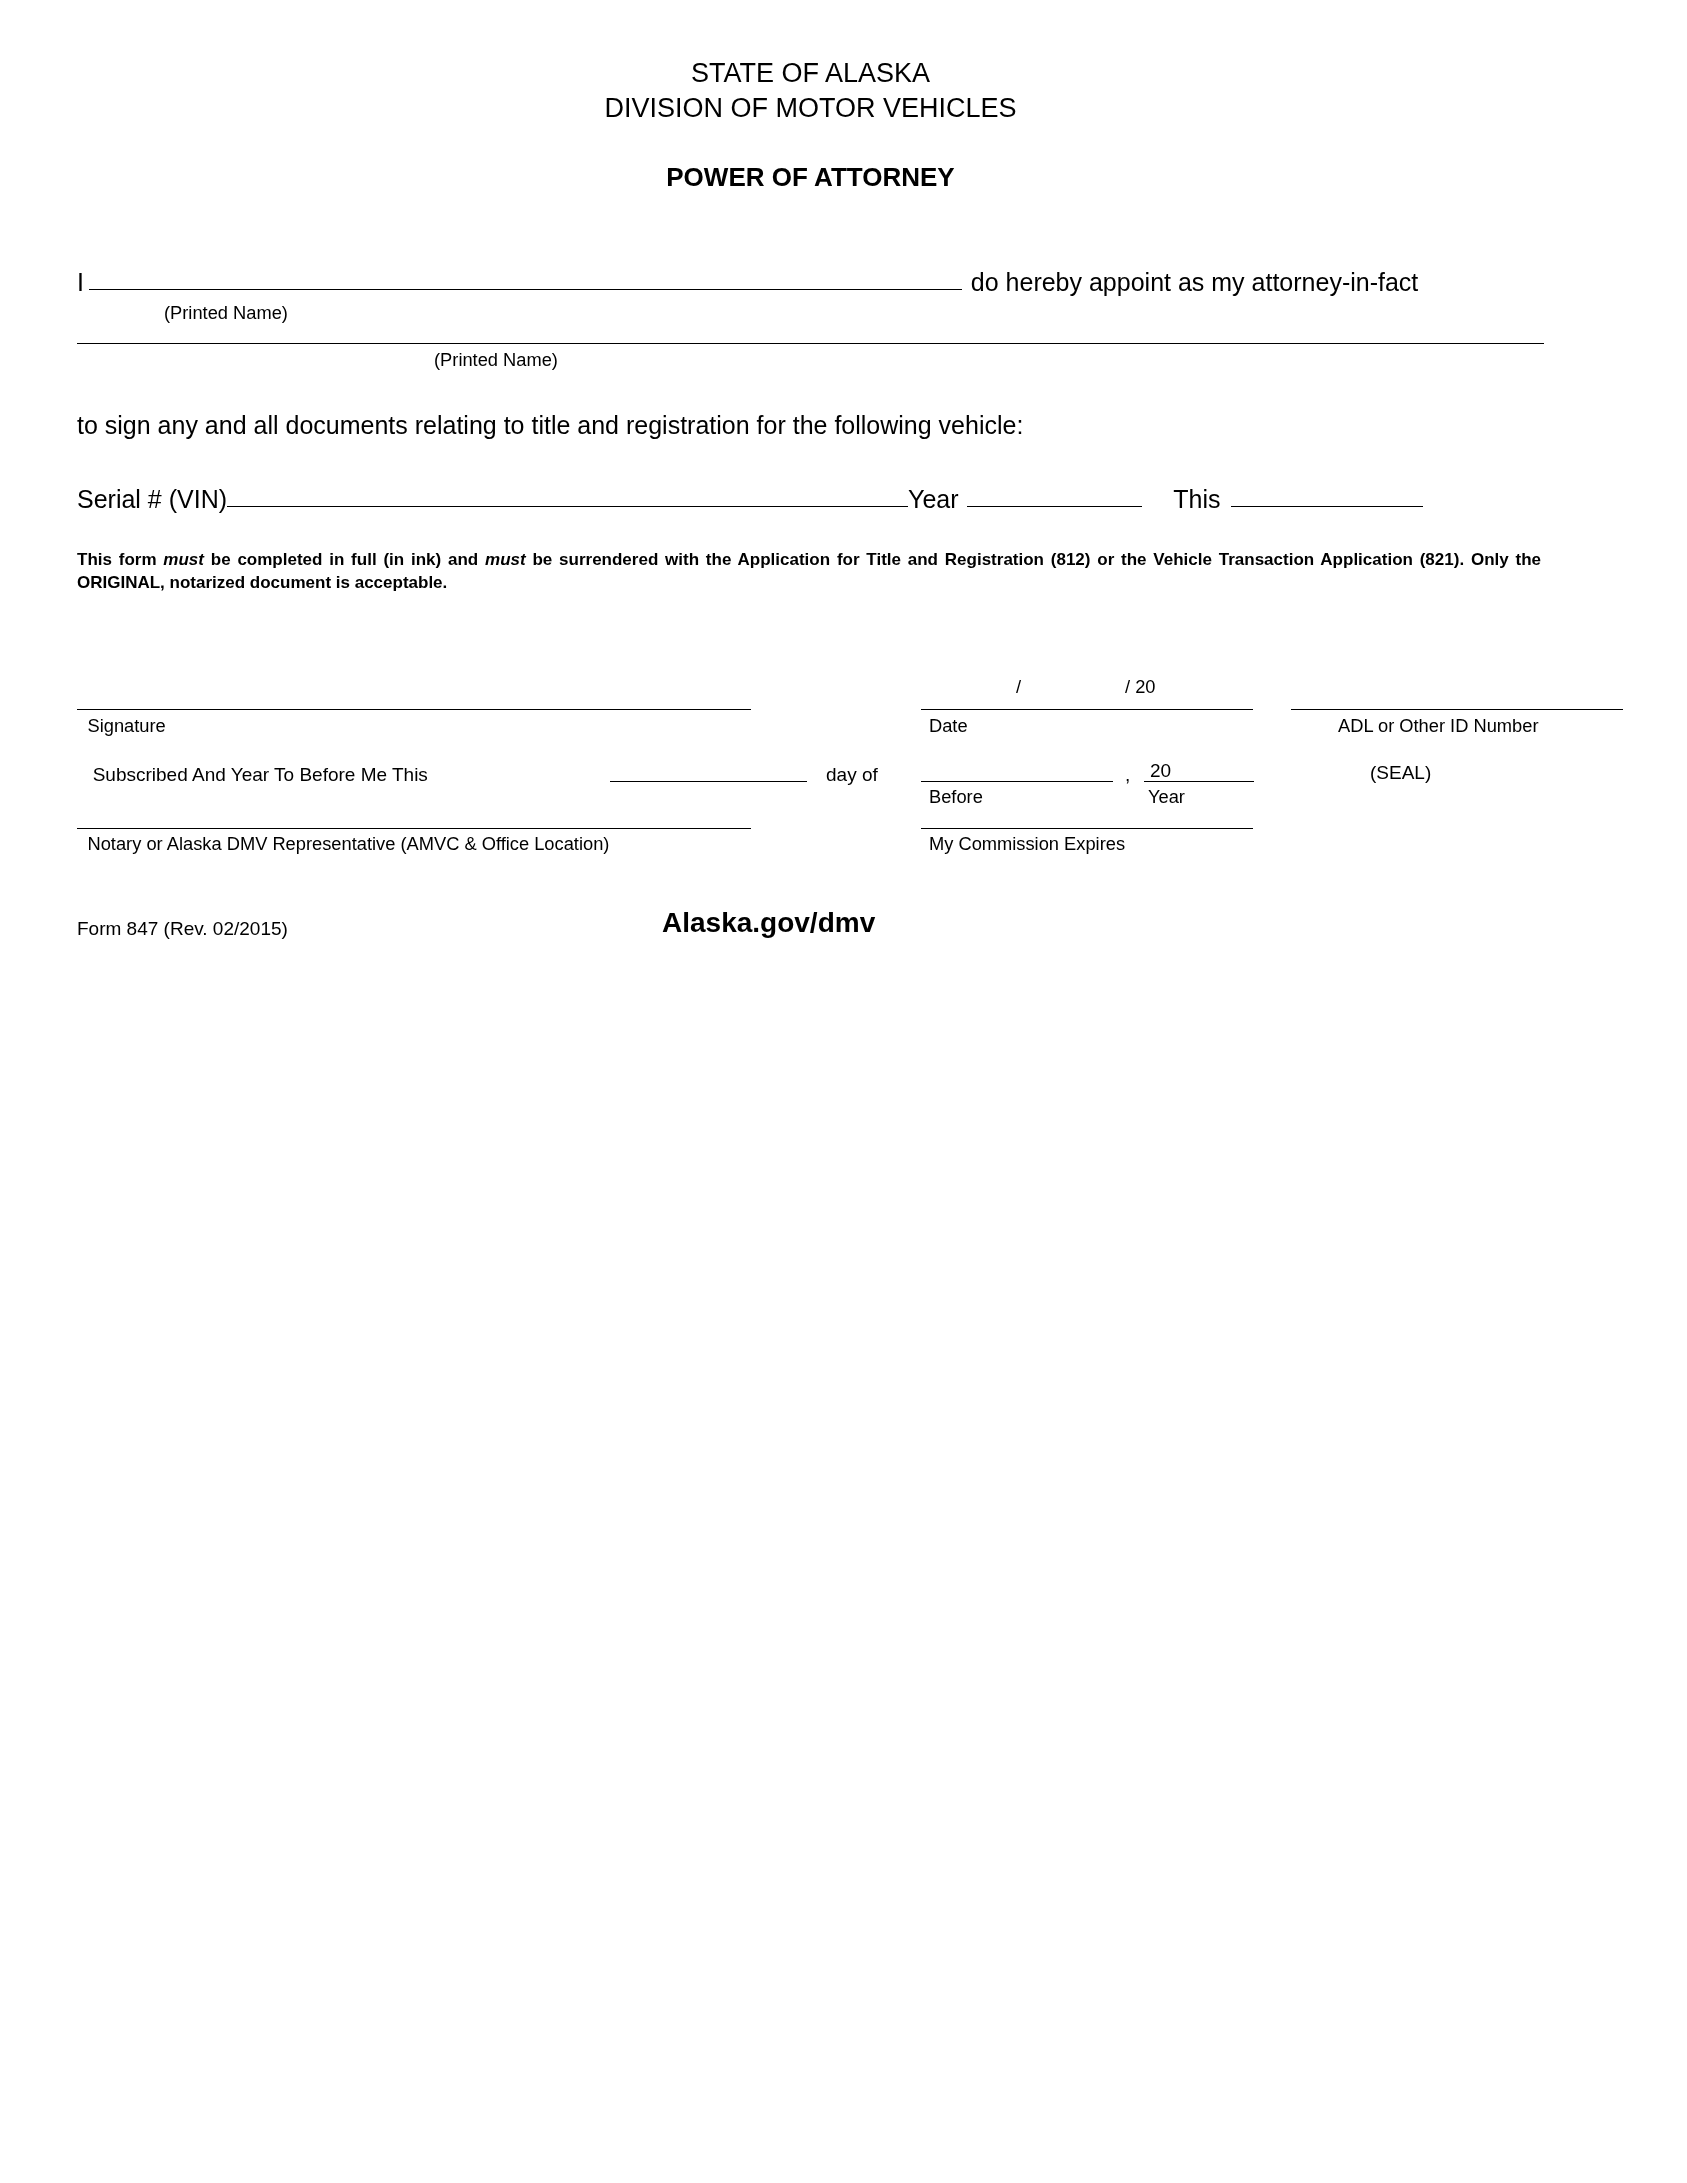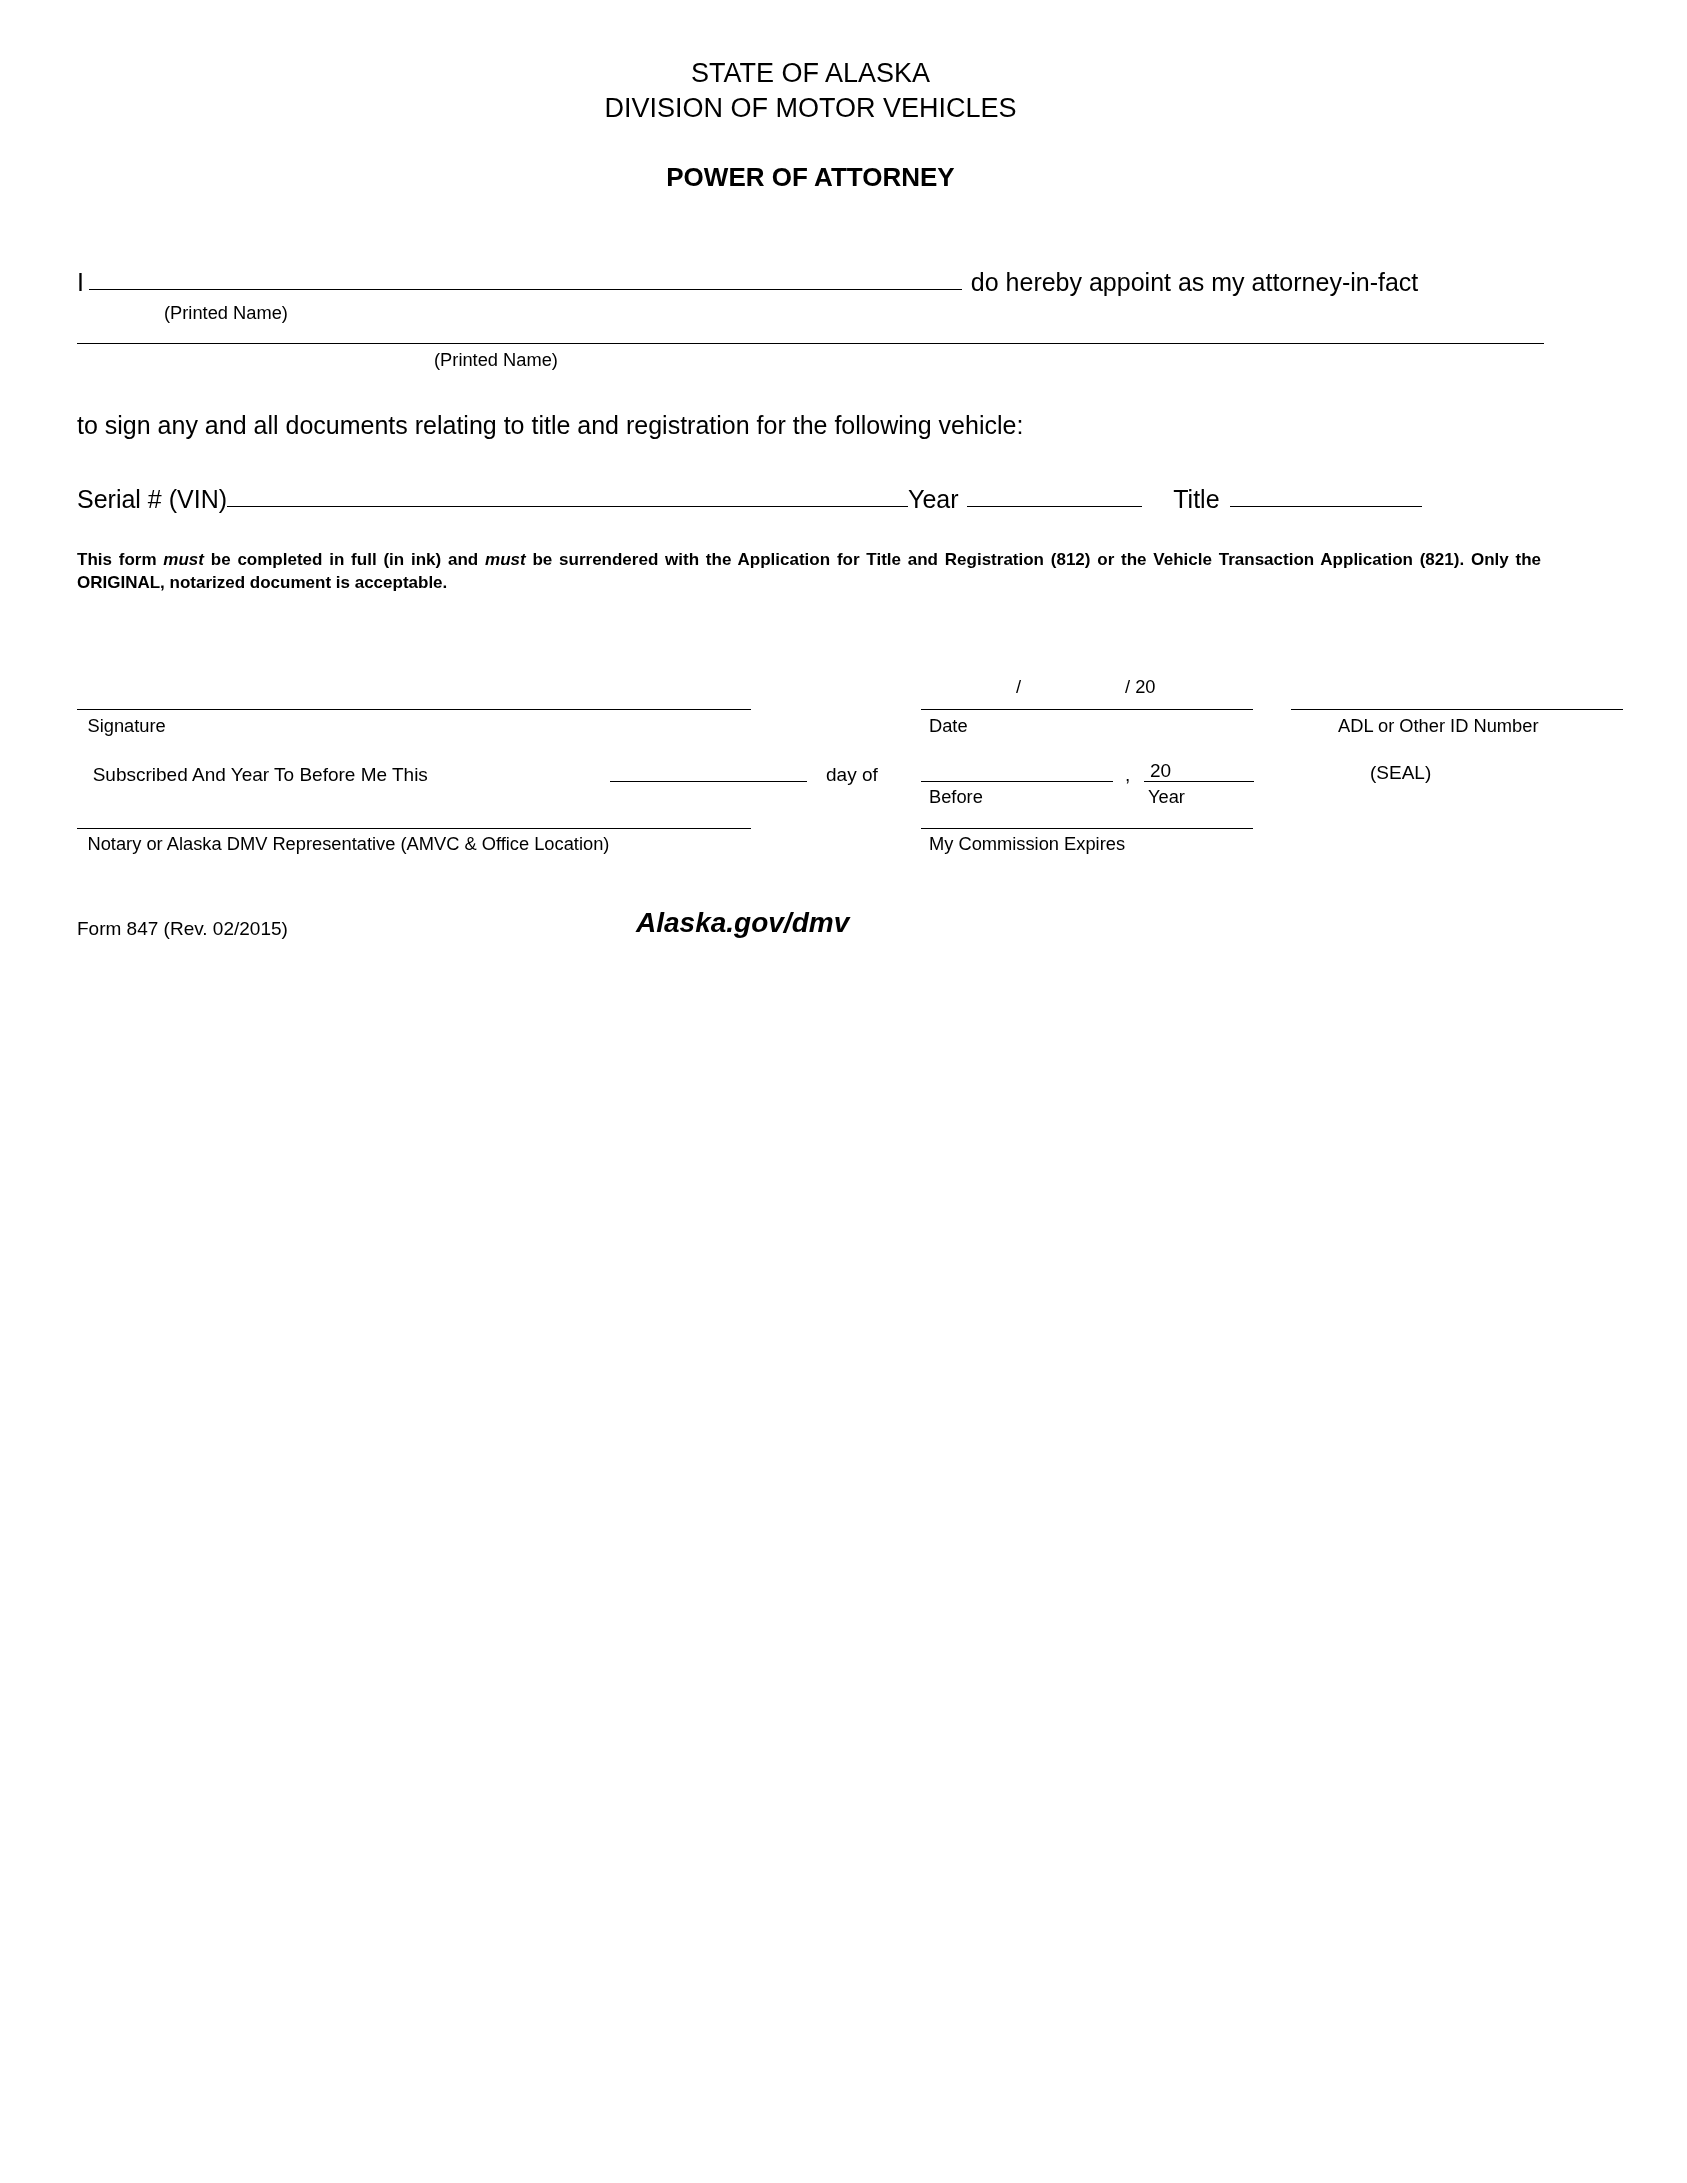--- a/index.html
+++ b/index.html
@@ -138,26 +138,25 @@
   }
   .form-no {
     position: absolute;
     left: 0;
     top: 49px;
     font-size: 19px;
     white-space: pre;
   }
   .brand {
     position: absolute;
-    left: 559px;
+    left: 585px;
     top: 38px;
     font-size: 28px;
     font-weight: bold;
     white-space: pre;
-    font-style: italic;
   }
 </style>
 </head>
 <body>
 
 <div class="page">
   <div class="content">
 
     <div class="hdr">
       <div>STATE OF ALASKA</div>
@@ -175,21 +174,21 @@
     <div class="full-rule"></div>
     <div class="printed-2">(Printed Name)</div>
 
     <div class="sign-text">to sign any and all documents relating to title and registration for the following vehicle:</div>
 
     <div class="vin-row">
       <span class="lbl">Serial # (VIN)</span>
       <span class="rule rule-vin"></span>
       <span class="lbl">Year</span>
       <span class="rule rule-year" style="margin-left:8.7px;"></span>
-      <span class="lbl" style="margin-left:31px;">Title</span>
+      <span class="lbl" style="margin-left:31px;">This</span>
       <span class="rule rule-make" style="margin-left:10.5px;"></span>
     </div>
 
     <div class="notice">
       <span>This form </span><i>must</i><span> be completed in full (in ink) and </span><i>must</i><span> be surrendered with the Application for Title and Registration (812) or the Vehicle Transaction Application (821).   Only the ORIGINAL, notarized document is acceptable.</span>
     </div>
 
     <div class="sig-block">
 
       <div class="sig-rule" style="left:0; top:52px; width:674px;"></div>

